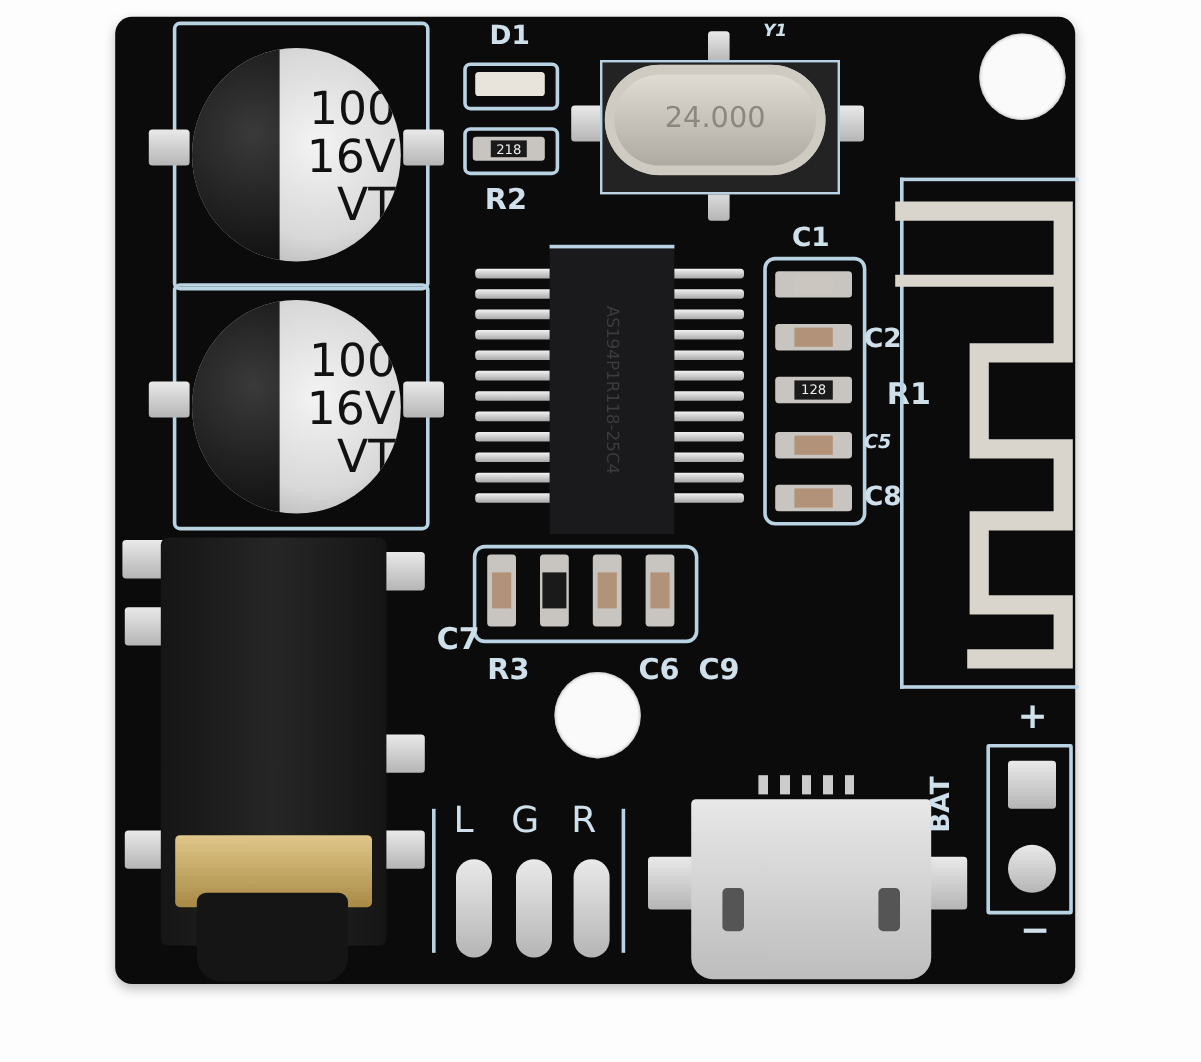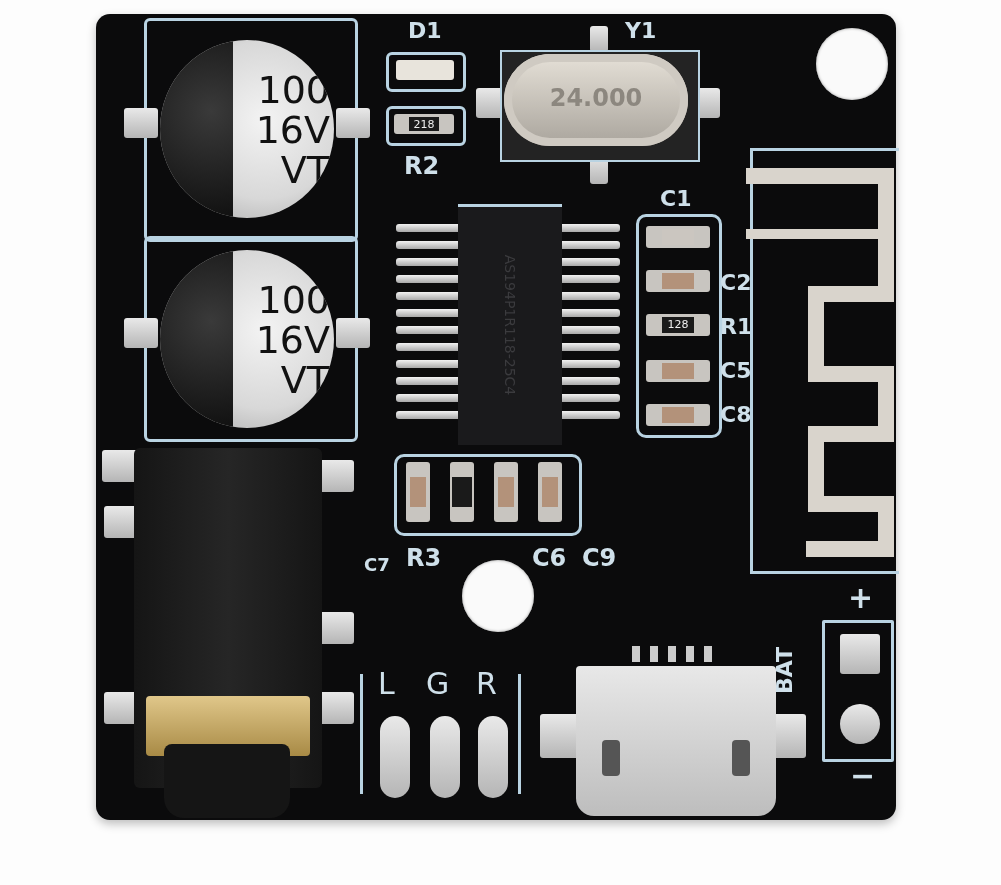--- a/index.html
+++ b/index.html
@@ -54,28 +54,28 @@
 
   <div class="abs silk" style="left:312px;top:4px;font-size:22px;">D1</div>
   <div class="abs outline" style="left:290px;top:38px;width:74px;height:34px;"></div>
   <div class="abs" style="left:300px;top:46px;width:58px;height:20px;background:#e8e4dc;border-radius:3px;"></div>
   <div class="abs outline" style="left:290px;top:92px;width:74px;height:34px;"></div>
   <div class="abs smd res" style="left:298px;top:100px;width:60px;height:20px;">
     <div class="body">218</div>
   </div>
   <div class="abs silk" style="left:308px;top:138px;font-size:24px;">R2</div>
 
-  <div class="abs silk" style="left:529px;top:4px;font-size:22px;">Y1</div>
+  <div class="abs silk" style="left:540px;top:4px;font-size:14px;font-style:italic;">Y1</div>
   <div class="abs pad" style="left:494px;top:12px;width:18px;height:26px;"></div>
   <div class="abs pad" style="left:494px;top:140px;width:18px;height:30px;"></div>
   <div class="abs pad" style="left:380px;top:74px;width:30px;height:30px;"></div>
   <div class="abs pad" style="left:594px;top:74px;width:30px;height:30px;"></div>
   <div class="abs" style="left:404px;top:36px;width:196px;height:108px;background:#232323;border:2px solid #b9d3e2;"></div>
   <div class="abs" style="left:408px;top:40px;width:184px;height:92px;border-radius:46px;background:linear-gradient(#e6e1d8,#a9a49c);box-shadow:inset 0 0 0 8px #cfcac2;">
-    <div class="abs" style="left:40px;top:30px;width:104px;text-align:center;color:#8c877f;font-size:24px;font-weight:bold;">24.000</div>
+    <div class="abs" style="left:40px;top:30px;width:104px;text-align:center;color:#8c877f;font-size:24px;">24.000</div>
   </div>
 
   <div class="abs" style="left:300px;top:210px;width:66px;">
     <div class="pin" style="margin-bottom:9px"></div>
       <div class="pin" style="margin-bottom:9px"></div>
       <div class="pin" style="margin-bottom:9px"></div>
       <div class="pin" style="margin-bottom:9px"></div>
       <div class="pin" style="margin-bottom:9px"></div>
       <div class="pin" style="margin-bottom:9px"></div>
       <div class="pin" style="margin-bottom:9px"></div>
@@ -114,22 +114,22 @@
   <div class="abs smd res" style="left:550px;top:300px;width:64px;height:22px;">
       <div class="body">128</div>
     </div>
   <div class="abs smd" style="left:550px;top:346px;width:64px;height:22px;">
       <div class="body"></div>
     </div>
   <div class="abs smd" style="left:550px;top:390px;width:64px;height:22px;">
       <div class="body"></div>
     </div>
   <div class="abs silk" style="left:624px;top:256px;font-size:22px;">C2</div>
-  <div class="abs silk" style="left:624px;top:300px;font-size:22px;">R1</div>
-  <div class="abs silk" style="left:624px;top:344px;font-size:22px;">C5</div>
+  <div class="abs silk" style="left:624px;top:300px;font-size:25px;padding-left:19px;">R1</div>
+  <div class="abs silk" style="left:624px;top:344px;font-size:16px;font-style:italic;">C5</div>
   <div class="abs silk" style="left:624px;top:388px;font-size:22px;">C8</div>
 
   <div class="abs" style="left:654px;top:134px;width:146px;height:420px;border-left:3px solid #b9d3e2;border-top:3px solid #b9d3e2;border-bottom:3px solid #b9d3e2;"></div>
   <svg class="abs" style="left:640px;top:150px;" width="160" height="400" viewBox="0 0 160 400">
     <path d="M10 12 H150 V130 H80 V210 H150 V270 H80 V340 H150 V385 H70" fill="none" stroke="#d9d4cc" stroke-width="16"></path>
     <path d="M10 70 H150" fill="none" stroke="#d9d4cc" stroke-width="10"></path>
   </svg>
 
   <div class="abs outline" style="left:298px;top:440px;width:182px;height:76px;border-radius:10px;"></div>
   <div class="abs smd" style="left:310px;top:448px;width:24px;height:60px;">
@@ -137,21 +137,21 @@
     </div>
   <div class="abs smd res" style="left:354px;top:448px;width:24px;height:60px;">
       <div class="body" style="left:10%;width:80%;top:25%;height:50%"></div>
     </div>
   <div class="abs smd" style="left:398px;top:448px;width:24px;height:60px;">
       <div class="body" style="left:15%;width:70%;top:25%;height:50%"></div>
     </div>
   <div class="abs smd" style="left:442px;top:448px;width:24px;height:60px;">
       <div class="body" style="left:15%;width:70%;top:25%;height:50%"></div>
     </div>
-  <div class="abs silk" style="left:268px;top:540px;font-size:18px;">C7</div>
+  <div class="abs silk" style="left:268px;top:504px;font-size:25px;">C7</div>
   <div class="abs silk" style="left:310px;top:530px;font-size:24px;">R3</div>
   <div class="abs silk" style="left:436px;top:530px;font-size:24px;">C6</div>
   <div class="abs silk" style="left:486px;top:530px;font-size:24px;">C9</div>
 
   <div class="abs pad" style="left:6px;top:436px;width:40px;height:32px;"></div>
   <div class="abs pad" style="left:8px;top:492px;width:40px;height:32px;"></div>
   <div class="abs pad" style="left:222px;top:446px;width:36px;height:32px;"></div>
   <div class="abs pad" style="left:222px;top:598px;width:36px;height:32px;"></div>
   <div class="abs pad" style="left:8px;top:678px;width:40px;height:32px;"></div>
   <div class="abs pad" style="left:222px;top:678px;width:36px;height:32px;"></div>

